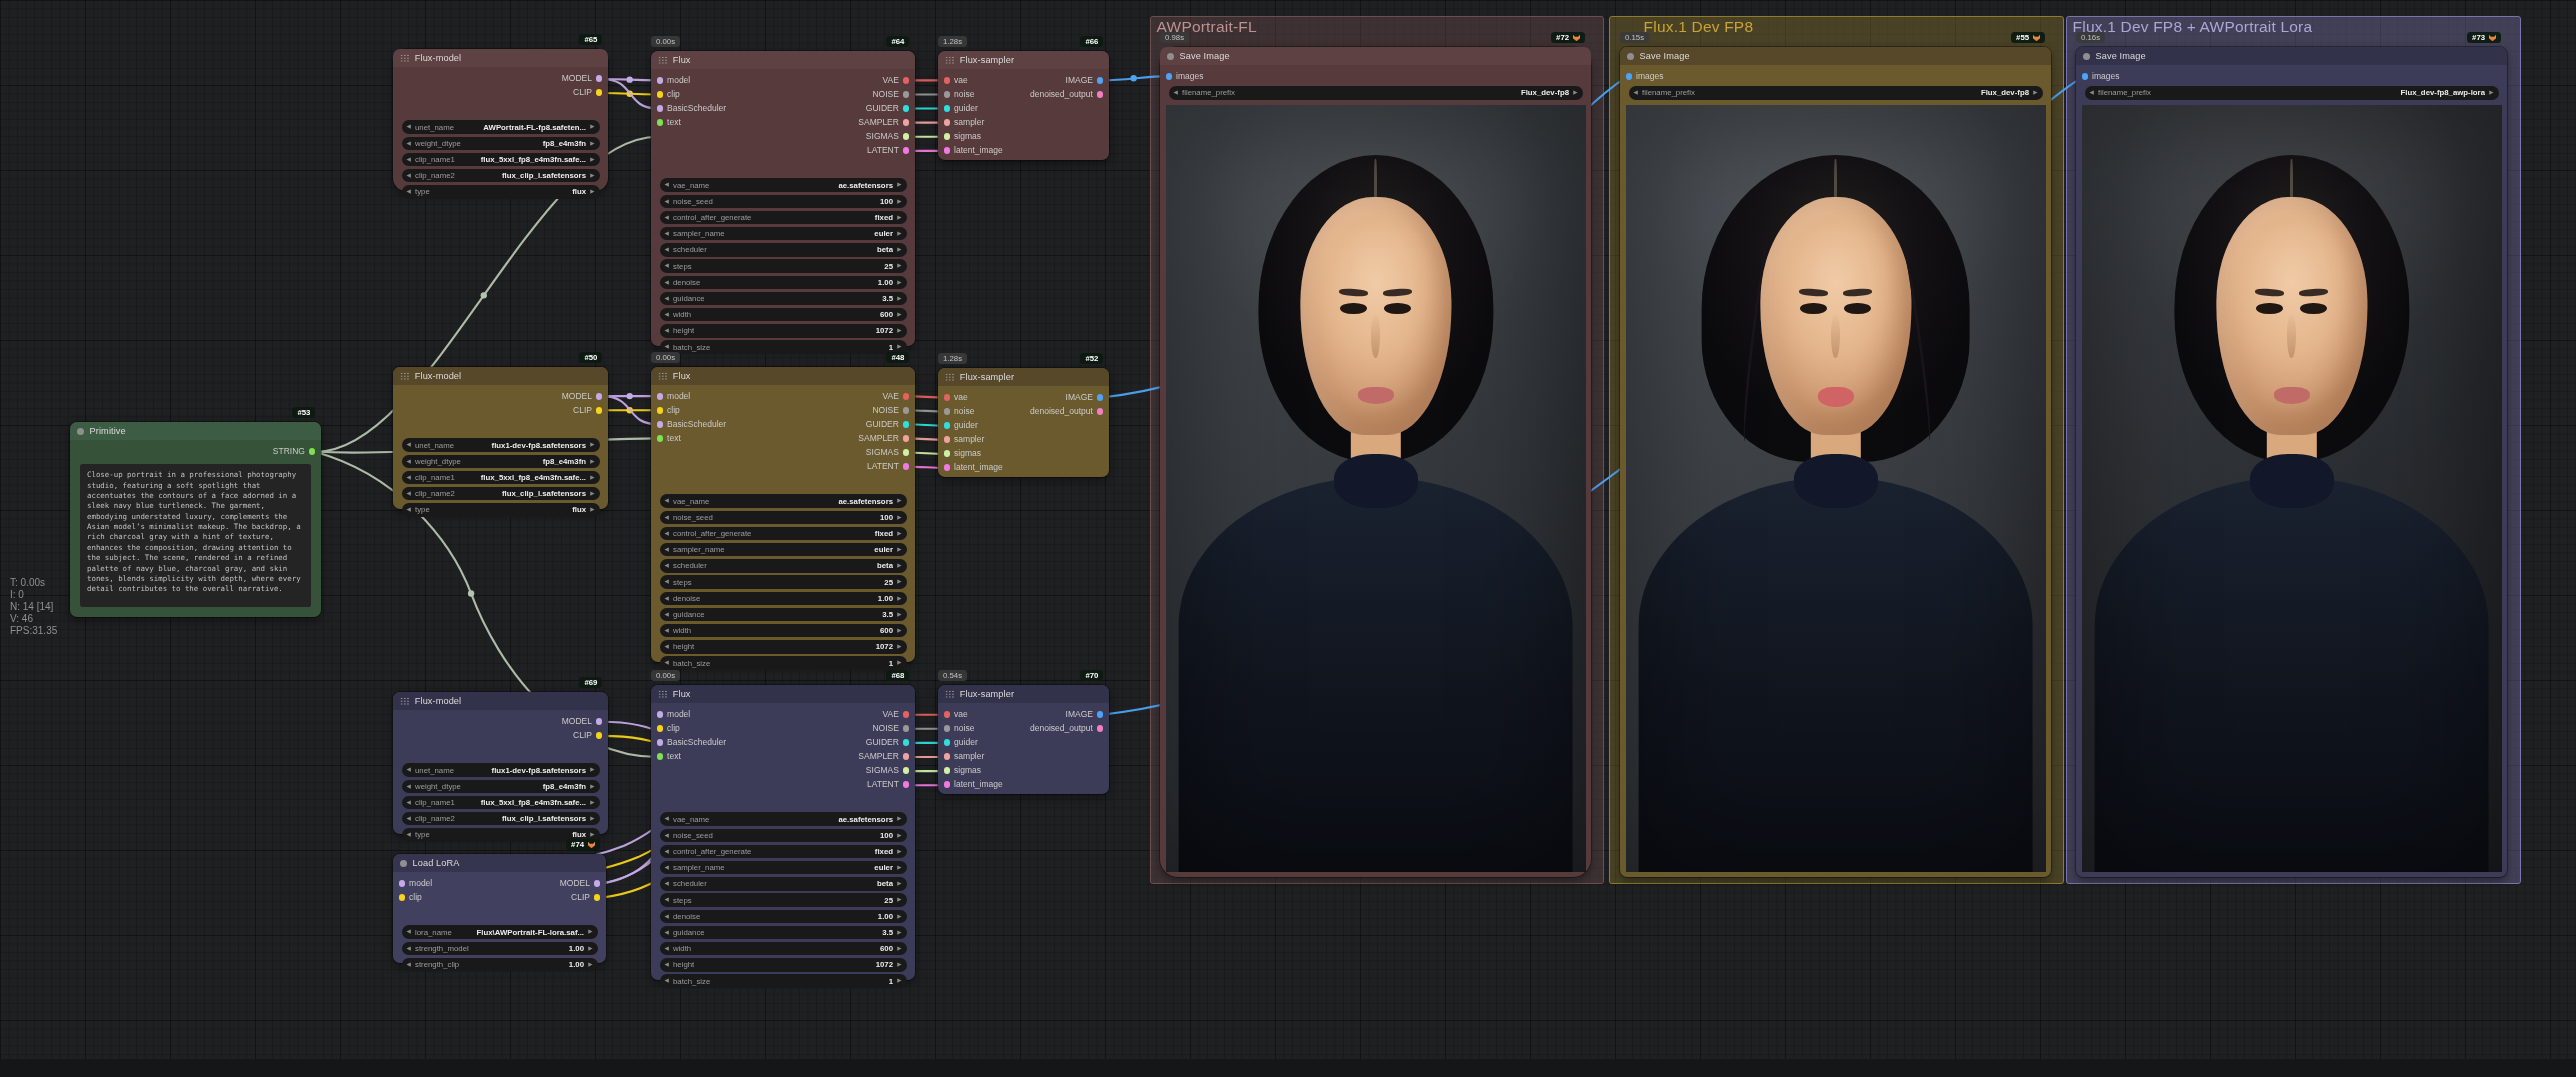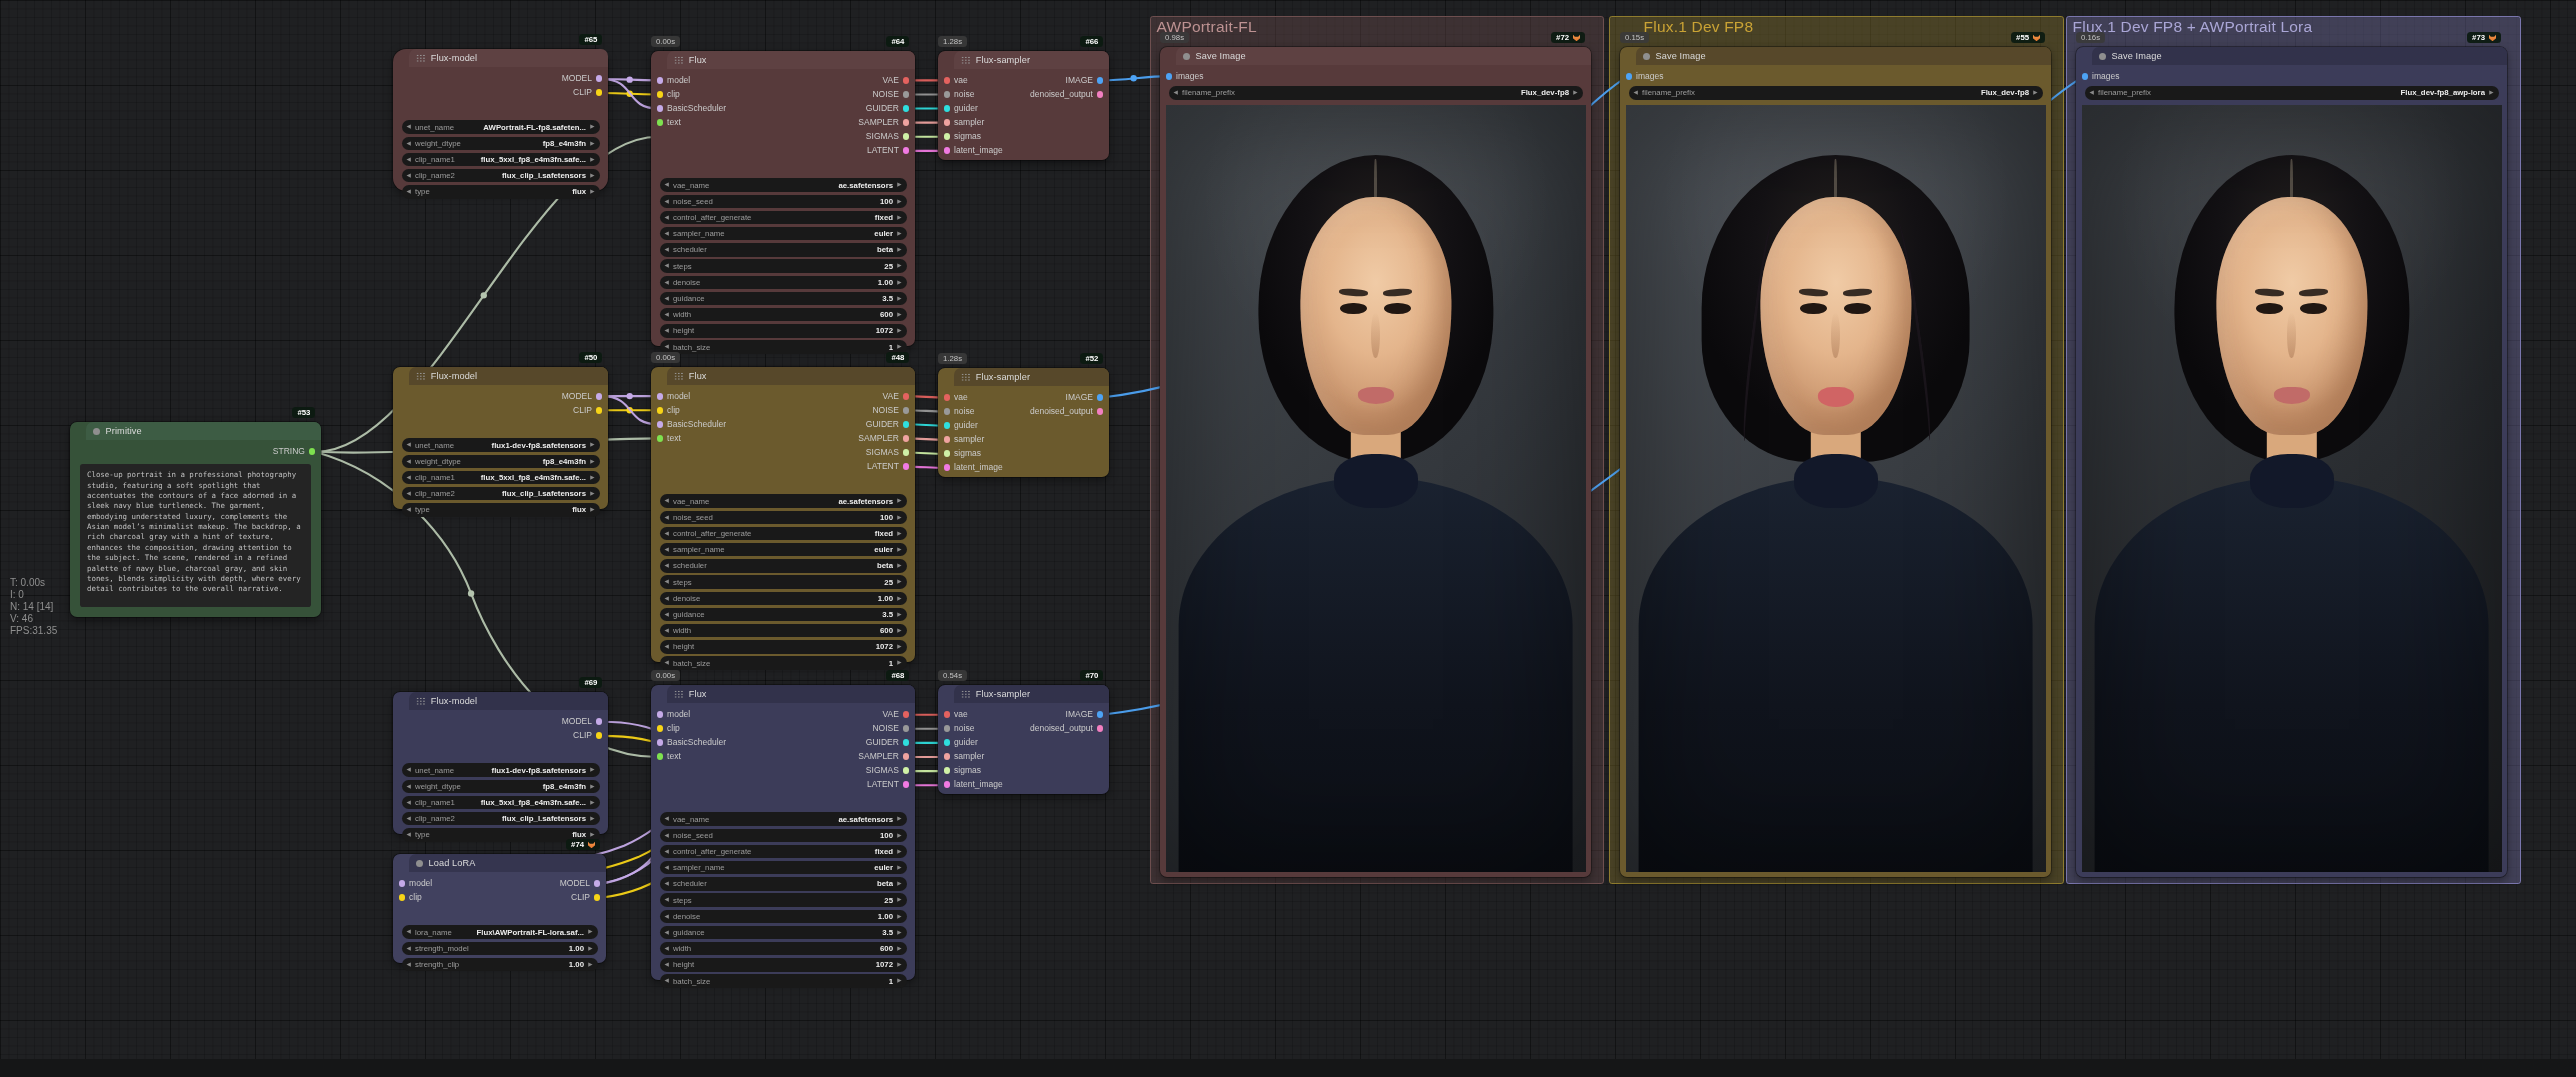--- a/index.html
+++ b/index.html
@@ -17,21 +17,21 @@
   #wiresvg{position:absolute;inset:0;z-index:2;pointer-events:none;}
   #layer-nodes{position:absolute;inset:0;z-index:3;}
   
   .node{position:absolute;border-radius:7px;box-shadow:0 0 0 0.7px rgba(0,0,0,.45),0 3.5px 10px rgba(0,0,0,.4);}
   .t-maroon{--hdr:#5e4142;--body:#573a3b;}
   .t-olive {--hdr:#57482a;--body:#6b5a2d;}
   .t-navy  {--hdr:#32324b;--body:#3c3c59;}
   .t-navy2 {--hdr:#35354f;--body:#41415f;}
   .t-green {--hdr:#3d5c44;--body:#365239;}
   .node{background:var(--body);}
-  .titlebar{height:18.3px;background:var(--hdr);border-radius:7px 7px 0 0;display:flex;align-items:center;gap:5.6px;padding:0 7px;margin-left:16px;}
+  .titlebar{height:18.3px;background:var(--hdr);border-radius:7px 7px 0 0;display:flex;align-items:center;gap:5.6px;padding:0 7px;}
   .ntitle{font-size:9.2px;color:#dcdcdc;letter-spacing:0.1px;white-space:nowrap;}
   .grip{width:9.2px;height:7.8px;background-image:radial-gradient(circle,#9b9b9b 0.8px,transparent 1px);background-size:3.2px 2.8px;}
   .circ{width:7px;height:7px;border-radius:50%;background:#8f8f8f;}
   .badge{position:absolute;top:-15px;height:11.3px;line-height:11.3px;font-size:7.8px;border-radius:3.5px;padding:0 5px;white-space:nowrap;}
   .badge.time{left:0;background:rgba(58,58,58,.9);color:#c3c3c3;}
   .badge.nid{right:5.6px;background:rgba(11,26,16,.92);color:#fff;font-weight:bold;display:flex;align-items:center;}
   .fox{display:inline-block;width:7.8px;height:7px;margin-left:3.5px;background:linear-gradient(180deg,#f59b4e,#e2772e);
        clip-path:polygon(0 0,28% 38%,72% 38%,100% 0,100% 55%,50% 100%,0 55%);}
   .srow{height:14px;display:flex;align-items:center;justify-content:space-between;padding:0 5.6px;}
   .sin,.sout{display:flex;align-items:center;gap:4.2px;}
@@ -977,21 +977,21 @@
             </div>
           </div>
           <div class="srow">
             <div class="sin">
               <div class="dot" style="background: rgb(240, 122, 226);"></div>
               <span class="slabel">latent_image</span>
             </div>
           </div>
         </div>
       </div>
-      <div class="node t-maroon" style="left: 1160px; top: 47px; width: 431px; height: 830px;">
+      <div class="node t-maroon" style="left: 1160px; top: 47px; width: 431px; height: 830px; border-radius: 18px;">
         <div class="badge time">0.98s</div>
         <div class="badge nid">
           <span>#72</span>
           <div class="fox"></div>
         </div>
         <div class="titlebar">
           <div class="circ"></div>
           <span class="ntitle">Save Image</span>
         </div>
         <div style="padding-top: 4.2px;">

